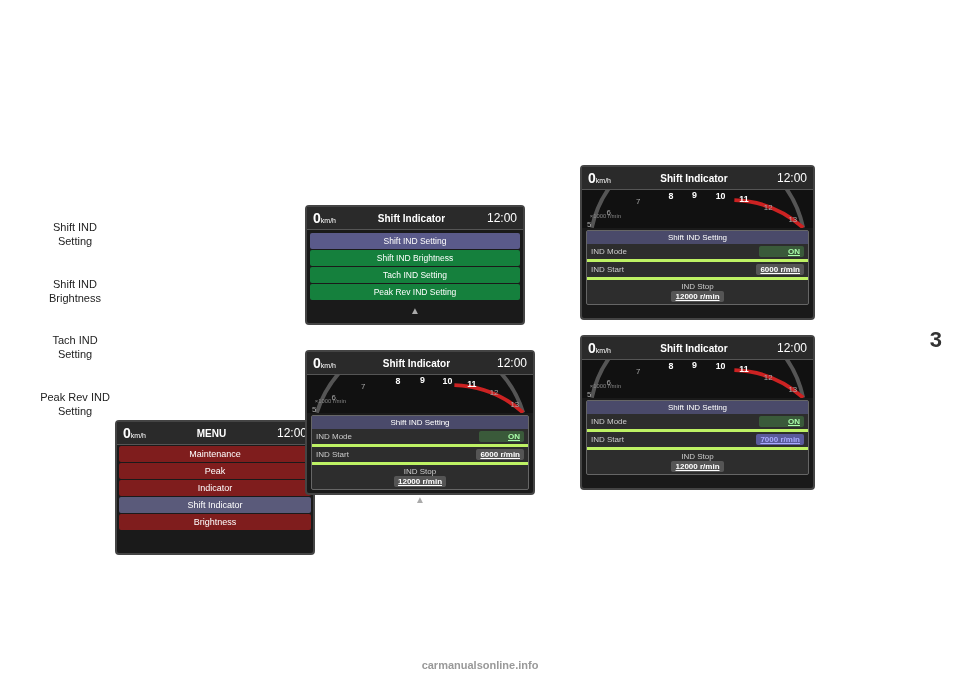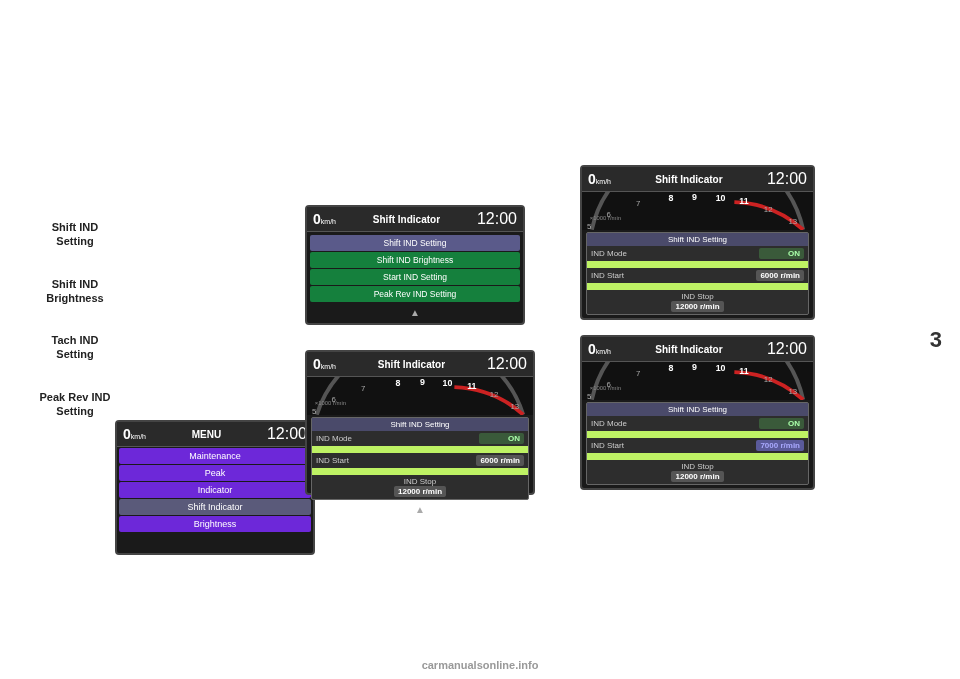--- a/index.html
+++ b/index.html
@@ -27,21 +27,21 @@
     .sidebar {
       position: absolute;
       left: 30px;
       top: 220px;
       display: flex;
       flex-direction: column;
       gap: 28px;
     }
     .sidebar-label {
       font-size: 11px;
-      font-weight: bold;
+      font-weight: normal;
       color: #222;
       line-height: 1.3;
       text-align: center;
       width: 90px;
     }
 
     
     .screen {
       position: absolute;
       background: #1a1a1a;
@@ -57,37 +57,37 @@
       background: #2a2a2a;
       border-bottom: 1px solid #555;
     }
     .screen-header .title {
       color: #ffffff;
       font-size: 10px;
       font-weight: bold;
     }
     .screen-header .time {
       color: #ffffff;
-      font-size: 16px;
+      font-size: 12px;
     }
     .screen-header .speed {
       color: #ffffff;
       font-size: 14px;
       font-weight: bold;
     }
 
     
     .menu-screen {
       left: 115px;
       top: 420px;
       width: 200px;
       height: 135px;
     }
     .menu-item {
-      background: #6d28d9;
+      background: #7f1d1d;
       color: #ffffff;
       font-size: 9px;
       padding: 3px 8px;
       margin: 1px 2px;
       text-align: center;
       border-radius: 2px;
       cursor: pointer;
     }
     .menu-item.highlighted {
       background: #5a5a7a;
@@ -143,40 +143,41 @@
       background: #4a4a6a;
       color: #fff;
       font-size: 8px;
       padding: 2px 6px;
       text-align: center;
     }
     .ind-row {
       display: flex;
       align-items: center;
       padding: 2px 4px;
-      border-bottom: 7px solid #bef264;
+      border-bottom: 3px solid #bef264;
     }
     .ind-row:last-child {
       border-bottom: none;
       flex-direction: column;
     }
     .ind-label {
       color: #ccc;
       font-size: 8px;
       flex: 1;
     }
     .ind-value {
       color: #fff;
       font-size: 8px;
       font-weight: bold;
       background: #555;
       padding: 1px 4px;
       border-radius: 2px;
       min-width: 45px;
       text-align: right;
+      text-decoration: underline;
     }
     .ind-value.on {
       background: #3a5a3a;
       color: #aaffaa;
     }
     .ind-value.selected {
       background: #5a5a9a;
       color: #aaaaff;
       text-align: center;
     }
@@ -241,21 +242,21 @@
 
 <div class="screen shift-screen-top-mid">
   <div class="screen-header">
     <span class="speed">0<span style="font-size:7px;font-weight:normal;">km/h</span></span>
     <span class="title">Shift Indicator</span>
     <span class="time">12:00</span>
   </div>
   <div style="padding: 2px 0;">
     <div class="shift-menu-item active">Shift IND Setting</div>
     <div class="shift-menu-item">Shift IND Brightness</div>
-    <div class="shift-menu-item">Start IND Setting</div>
+    <div class="shift-menu-item">Tach IND Setting</div>
     <div class="shift-menu-item">Peak Rev IND Setting</div>
   </div>
   <div class="arrow-up">▲</div>
 </div>
 
 <div class="screen bottom-left-screen">
   <div class="screen-header">
     <span class="speed">0<span style="font-size:7px;font-weight:normal;">km/h</span></span>
     <span class="title">Shift Indicator</span>
     <span class="time">12:00</span>

